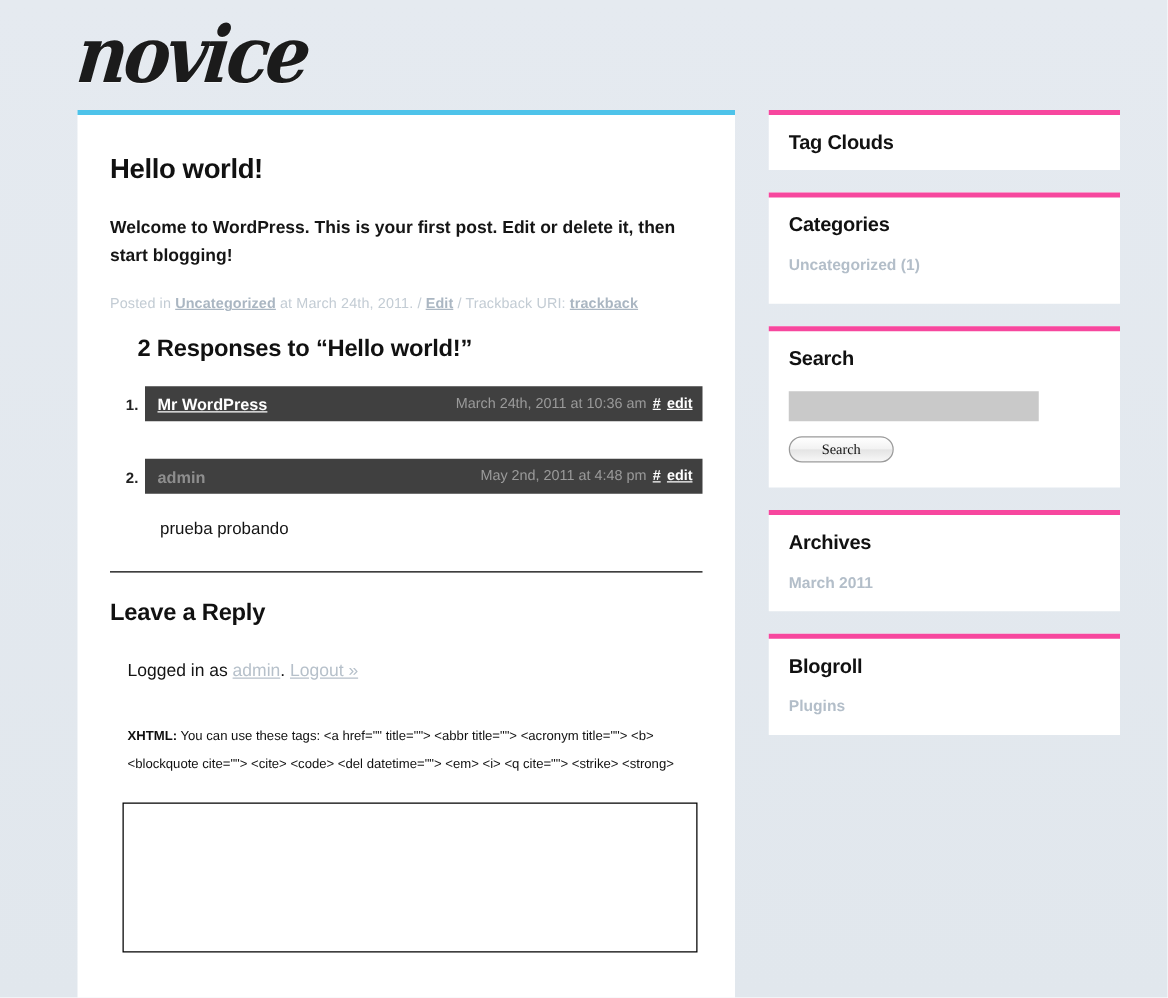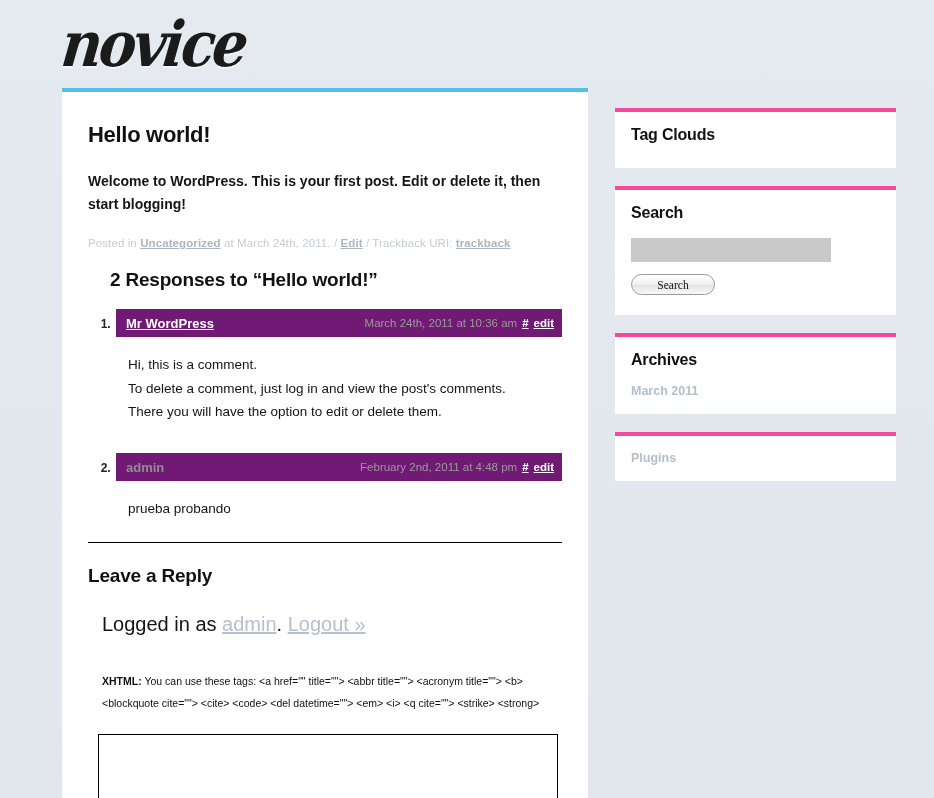--- a/index.html
+++ b/index.html
@@ -94,21 +94,21 @@
     margin: 0 0 0 0;
     padding: 0 0 0 26px;
   }
   ol.commentlist > li {
     margin-bottom: 22px;
     font-size: 12px;
     color: #222;
   }
   ol.commentlist > li::marker { font-weight: bold; }
   .cmt-head {
-    background: #701a75;
+    background: #404040;
     color: #cfcfcf;
     height: 28px;
     display: flex;
     align-items: center;
     padding: 0 8px 0 10px;
     margin-left: 2px;
   }
   .cmt-author {
     font-size: 13px;
     font-weight: bold;
@@ -147,21 +147,21 @@
   }
 
   
   h2.reply-title {
     font-size: 19px;
     font-weight: bold;
     margin: 0 0 26px 0;
     letter-spacing: -0.2px;
   }
   p.loggedin {
-    font-size: 20px;
+    font-size: 14px;
     margin: 0 0 34px 14px;
     color: #141414;
   }
   p.loggedin a {
     color: #b6c0ca;
     text-decoration: underline;
   }
   p.allowedtags {
     font-size: 10.5px;
     line-height: 2.1;
@@ -209,21 +209,21 @@
     padding: 0;
   }
   .widget ul li { margin-bottom: 12px; }
   .widget ul li:last-child { margin-bottom: 0; }
   .widget ul li a {
     color: #b3bec9;
     text-decoration: none;
     font-size: 12.5px;
     font-weight: bold;
   }
-  .widget.tagcloud { padding-bottom: 24px; margin-top: 20px; }
+  .widget.tagcloud { padding-bottom: 12px; }
   .widget.categories { padding-bottom: 24px; }
 
   
   .sponsor-row { display: flex; gap: 6px; margin-top: 14px; }
   .sponsor-thumb {
     width: 126px;
     height: 126px;
     background: #000;
     position: relative;
     overflow: hidden;
@@ -309,31 +309,26 @@
       <h2 class="responses">2 Responses to “Hello world!”</h2>
 
       <ol class="commentlist">
         <li>
           <div class="cmt-head">
             <a href="#" class="cmt-author">Mr WordPress</a>
             <span class="cmt-date">March 24th, 2011 at 10:36 am</span>
             <a href="#" class="cmt-hash">#</a>
             <a href="#" class="cmt-edit">edit</a>
           </div>
-          <div class="cmt-body">
-            <p>Hi, this is a comment.</p>
-            <p>To delete a comment, just log in and view the post's comments.</p>
-            <p>There you will have the option to edit or delete them.</p>
-          </div>
         </li>
 
         <li style="margin-top:30px;">
           <div class="cmt-head">
             <span class="cmt-author plain">admin</span>
-            <span class="cmt-date">February 2nd, 2011 at 4:48 pm</span>
+            <span class="cmt-date">May 2nd, 2011 at 4:48 pm</span>
             <a href="#" class="cmt-hash">#</a>
             <a href="#" class="cmt-edit">edit</a>
           </div>
           <div class="cmt-body">
             <p>prueba probando</p>
           </div>
         </li>
       </ol>
 
       <hr class="sep">
@@ -354,38 +349,47 @@
 
       <textarea id="comment-box" placeholder="" style=""></textarea>
     </div>
 
     <div id="sidebar">
 
       <div class="widget tagcloud">
         <h3>Tag Clouds</h3>
       </div>
 
+      <div class="widget categories">
+        <h3 class="with-list">Categories</h3>
+        <ul>
+          <li>
+            <a href="#">Uncategorized (1)</a>
+          </li>
+        </ul>
+      </div>
 
 
       <div class="widget search-widget">
         <h3>Search</h3>
         <input id="s" type="text" placeholder="" style="">
         <button id="searchsubmit">Search</button>
       </div>
 
       <div class="widget">
         <h3 class="with-list">Archives</h3>
         <ul>
           <li>
             <a href="#">March 2011</a>
           </li>
         </ul>
       </div>
 
       <div class="widget">
+        <h3 class="with-list">Blogroll</h3>
         <ul>
           <li>
             <a href="#">Plugins</a>
           </li>
 
         </ul>
       </div>
 
     </div>
   </div>

